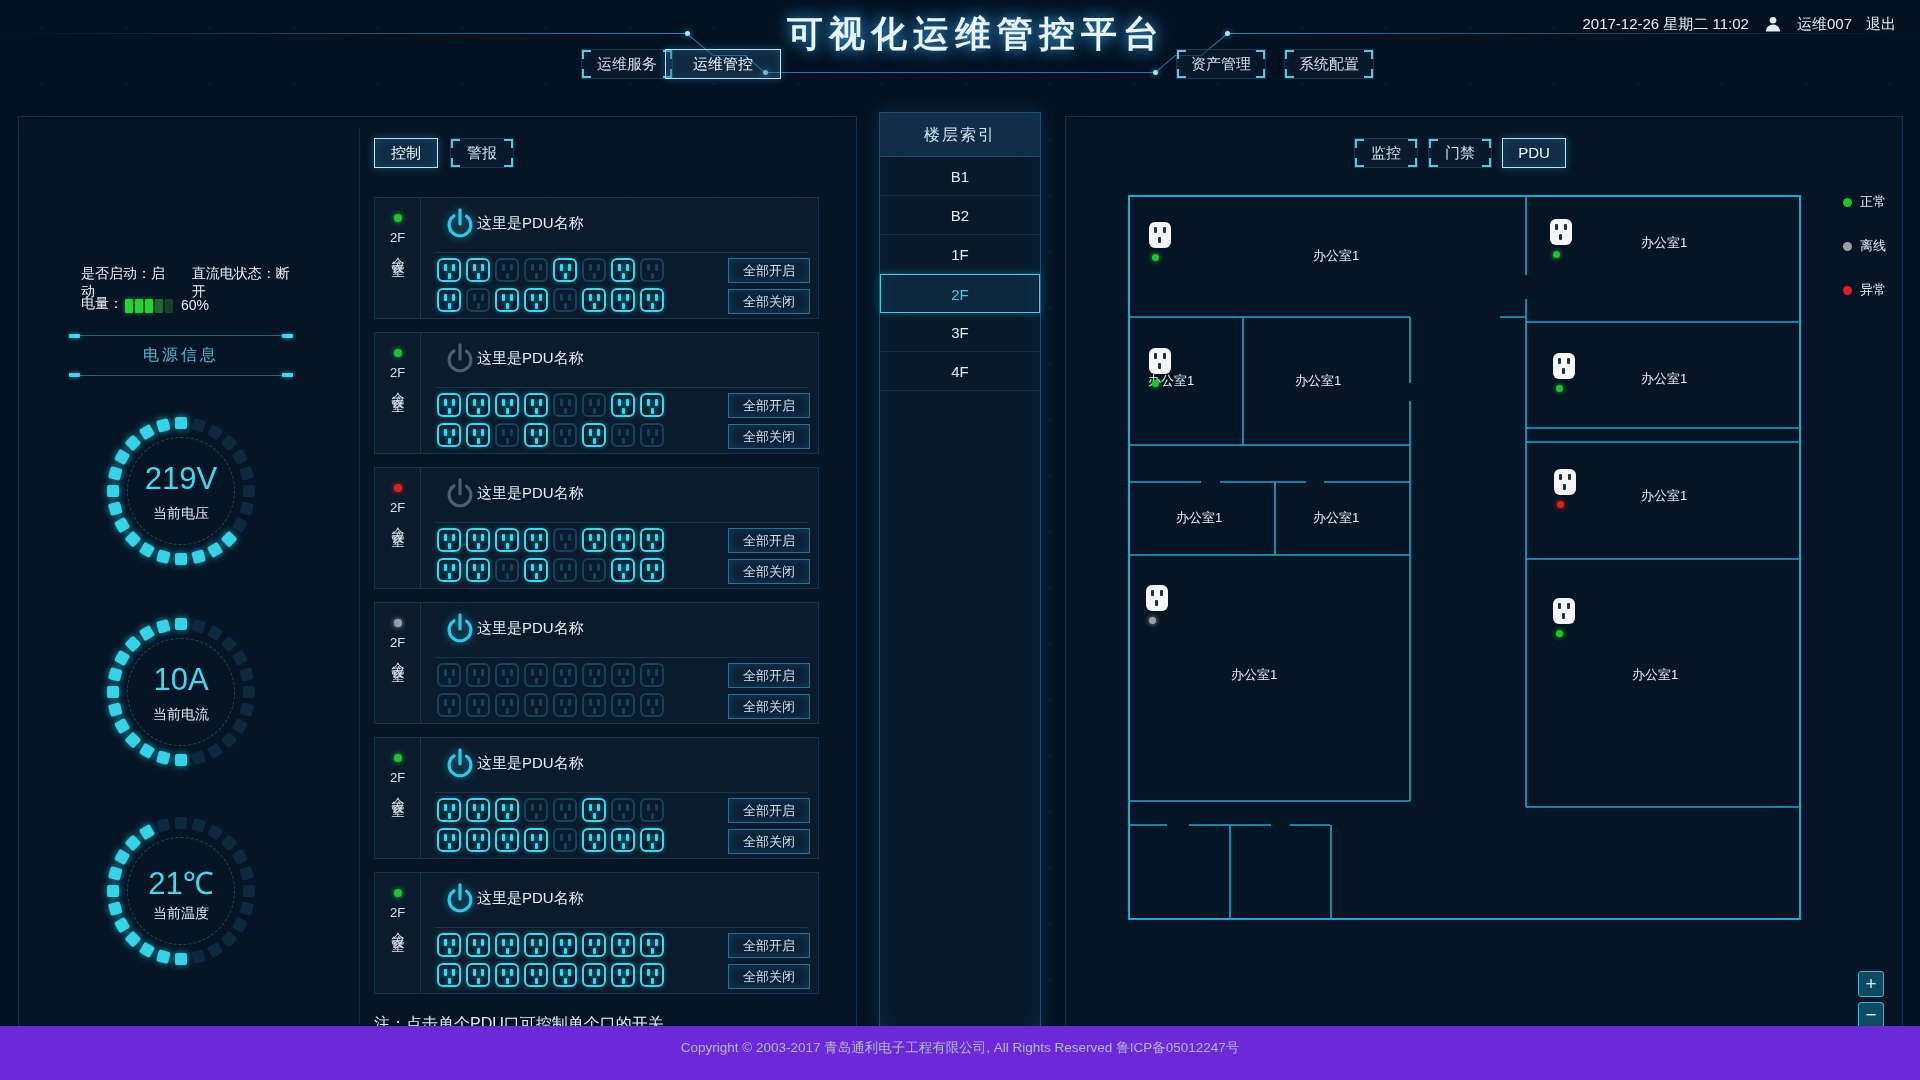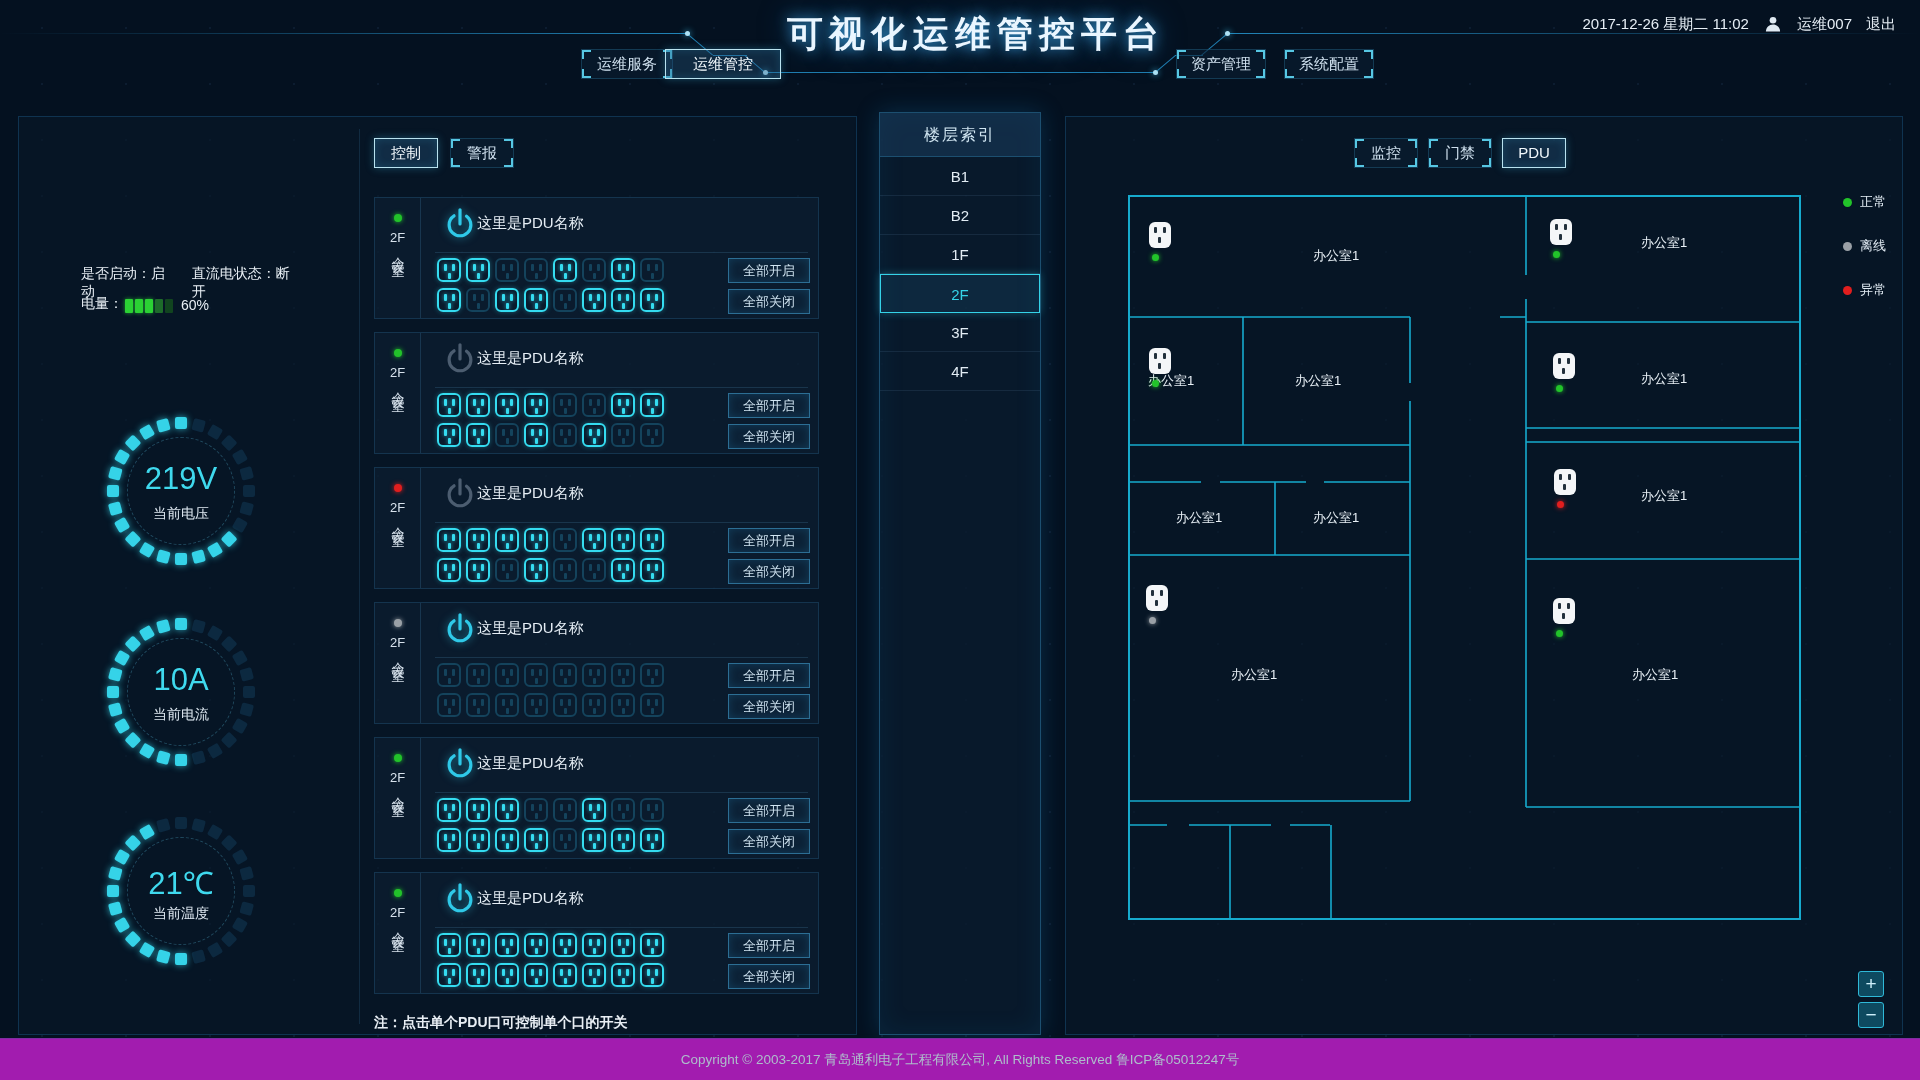--- a/index.html
+++ b/index.html
@@ -91,41 +91,41 @@
   .pwr-off { color:#4c5d70; }
   .pdu-div { position:absolute; left:14px; right:10px; top:54px; height:1px; background:rgba(70,130,170,.25); }
   .orow { position:absolute; left:16px; display:flex; gap:5px; }
   .outlet { position:relative; width:24px; height:24px; border:2px solid #14435c; border-radius:6px; }
   .outlet i { position:absolute; width:3px; height:7px; background:#14435c; border-radius:1px; }
   .outlet i.s1{left:5px;top:4px} .outlet i.s2{left:13px;top:4px} .outlet i.s3{left:9px;top:13px;height:6px}
   .outlet.on { border-color:#35dcf0; box-shadow:0 0 5px rgba(53,220,240,.35); }
   .outlet.on i { background:#35dcf0; box-shadow:0 0 4px rgba(53,220,240,.8); }
   .pdu-btns { position:absolute; right:8px; top:60px; display:flex; flex-direction:column; gap:6px; }
   .pdu-btn { width:82px; height:25px; font-size:13px; color:#cfe3f0; background:rgba(12,36,56,.9); border:1px solid #2c6e94; text-align:center; line-height:23px; box-shadow:inset 0 0 8px rgba(40,140,190,.25); }
-  #pdu-note { margin-top:20px; font-size:14px; color:#e8eef4;font-weight:bold; }
+  #pdu-note { margin-top:20px; font-size:16px; color:#e8eef4; }
   
   #floor-head { height:44px; line-height:44px; text-align:center; font-size:16px; letter-spacing:2px; color:#cfe4f0; background:rgba(26,60,92,.55); border-bottom:1px solid #1c4f70; }
   .floor-row { height:39px; line-height:39px; text-align:center; font-size:15px; color:#e2ecf4; border-bottom:1px solid rgba(120,170,210,.12); }
   .floor-row.active { color:#35d3e8; border:1px solid #35d3e8; background:rgba(40,110,150,.18); box-shadow:0 0 8px rgba(53,211,232,.3); }
   
   .legend { position:absolute; right:16px; top:76px; }
   .legend-row { display:flex; align-items:center; gap:8px; height:18px; margin-bottom:26px; font-size:13px; color:#e2ecf4; }
   .ldot { width:9px; height:9px; border-radius:50%; }
   #plan { position:absolute; left:62px; top:78px; width:673px; height:725px; }
   #plan svg { position:absolute; left:0; top:0; }
   .room-label { position:absolute; transform:translate(-50%,-50%); font-size:13px; color:#e8f0f6; white-space:nowrap; }
   .psocket { position:absolute; width:22px; height:26px; }
   .psocket .face { position:absolute; width:22px; height:26px; background:#f4f6f8; border-radius:6px; }
   .psocket .face i { position:absolute; width:3px; height:6px; background:#22303c; border-radius:1px; }
   .psocket .face i.s1{left:5px;top:5px} .psocket .face i.s2{left:14px;top:5px} .psocket .face i.s3{left:9px;top:15px}
   .psocket .pdot { position:absolute; left:3px; top:32px; width:7px; height:7px; border-radius:50%; }
   .zoom-ctl { position:absolute; right:18px; bottom:6px; display:flex; flex-direction:column; gap:5px; }
   .zoom-btn { width:26px; height:26px; background:#0e4a60; border:1px solid #2fb9d8; color:#cdeffa; font-size:19px; line-height:23px; text-align:center; border-radius:3px; }
   
-  #footer { position:absolute; left:0; bottom:0; width:1920px; height:42px; line-height:42px; text-align:center; background:#a21caf; border-top:1px solid rgba(40,90,130,.3); font-size:13.5px; color:#aebdcb; }
+  #footer { position:absolute; left:0; bottom:0; width:1920px; height:54px; line-height:42px; text-align:center; background:#6d28d9; border-top:1px solid rgba(40,90,130,.3); font-size:13.5px; color:#aebdcb; }
 </style>
 </head>
 <body>
 
 <div class="hdr">
   <div class="dline fadeL" style="left:0;top:33px;width:687px"></div>
   <div class="dline" style="left:687px;top:33px;width:34px;transform:rotate(40deg)"></div>
   <div class="dline" style="left:713px;top:55px;width:34px"></div>
   <div class="dline" style="left:745px;top:55px;width:26px;transform:rotate(40deg)"></div>
   <div class="dline" style="left:765px;top:72px;width:390px"></div>
@@ -180,20 +180,27 @@
     <span class="bbars" id="bbars">
         <span class="bbar on"></span>
         <span class="bbar on"></span>
         <span class="bbar on"></span>
         <span class="bbar mid"></span>
         <span class="bbar dim"></span>
       </span>
     <span>60%</span>
   </div>
 
+  <div class="sec-box" style="left:52px;top:218px">
+    <span class="dash tl"></span>
+    <span class="dash tr"></span>
+    <span class="dash bl"></span>
+    <span class="dash br"></span>
+    <span class="sec-title">电源信息</span>
+  </div>
 
   <div id="gauges">
       <div class="gauge" style="left: 80px; top: 292px;">
         <span class="seg lit" style="transform: rotate(0deg) translateY(-68px);"></span>
         <span class="seg" style="transform: rotate(15deg) translateY(-68px);"></span>
         <span class="seg" style="transform: rotate(30deg) translateY(-68px);"></span>
         <span class="seg" style="transform: rotate(45deg) translateY(-68px);"></span>
         <span class="seg" style="transform: rotate(60deg) translateY(-68px);"></span>
         <span class="seg" style="transform: rotate(75deg) translateY(-68px);"></span>
         <span class="seg" style="transform: rotate(90deg) translateY(-68px);"></span>

